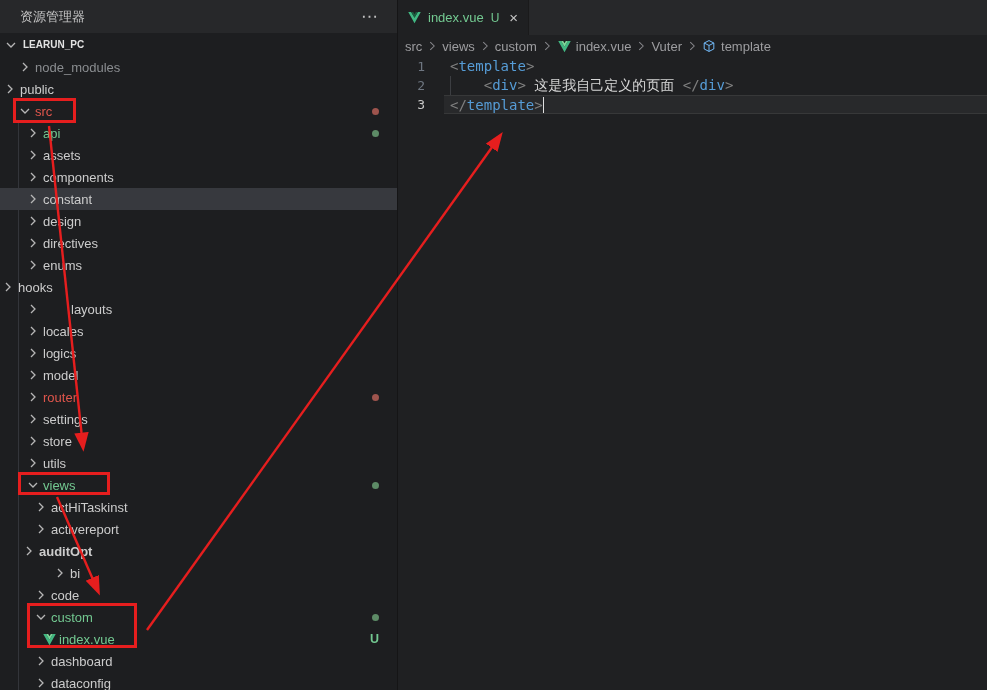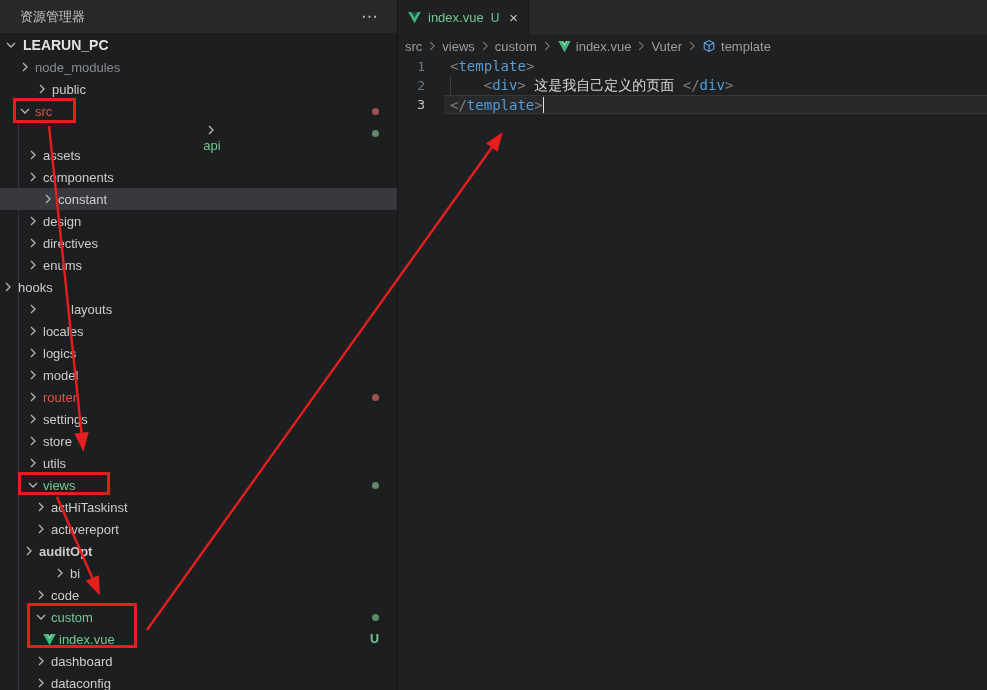--- a/index.html
+++ b/index.html
@@ -6,21 +6,21 @@
   #app{position:relative;width:987px;height:690px;overflow:hidden;
        font-family:"Liberation Sans",sans-serif;color:#cccccc;
        background:#c2410c;user-select:none;}
   
   #sidebar{position:absolute;left:0;top:0;width:398px;height:690px;
            background:#1d1e20;border-right:1px solid #151516;box-sizing:border-box;}
   .sb-header{height:33px;background:#27282a;display:flex;align-items:center;
              justify-content:space-between;padding:0 18px 0 20px;font-size:13px;color:#c5c5c5;}
   .more{color:#c0c0c0;font-size:17px;letter-spacing:1px;cursor:pointer;line-height:10px;}
   .root-row{height:23px;display:flex;align-items:center;font-weight:bold;
-            font-size:14px;color:#e2e2e2;padding-left:3px;cursor:pointer;}
+            font-size:10px;color:#e2e2e2;padding-left:3px;cursor:pointer;}
   .root-row .chev{margin-right:2px;}
   #tree{position:absolute;top:56px;left:0;right:0;}
   .sb-guide{position:absolute;left:18px;top:122px;bottom:0;width:1px;background:#33353a;}
   .row{position:relative;height:22px;display:flex;align-items:center;
        font-size:13px;cursor:pointer;white-space:nowrap;}
   .row.selected{background:#37393e;}
   .chev{width:16px;height:16px;flex:0 0 16px;display:inline-flex;
         align-items:center;justify-content:center;}
   .chev svg{display:block;}
   .lbl{margin-left:2px;}
@@ -86,40 +86,40 @@
     <div class="sb-guide"></div>
     <div id="tree">
         <div class="row" style="padding-left: 17px;">
           <span class="chev">
             <svg width="16" height="16" viewBox="0 0 16 16">
               <path d="M6 4l4 4-4 4" stroke="#b6b6b6" stroke-width="1.3" fill="none"></path>
             </svg>
           </span>
           <span class="lbl c-dim">node_modules</span>
         </div>
-        <div class="row" style="padding-left: 34px;">
+        <div class="row" style="padding-left: 2px;">
           <span class="chev">
             <svg width="16" height="16" viewBox="0 0 16 16">
               <path d="M6 4l4 4-4 4" stroke="#b6b6b6" stroke-width="1.3" fill="none"></path>
             </svg>
           </span>
           <span class="lbl c-normal">public</span>
         </div>
         <div class="row" style="padding-left: 17px;">
           <span class="chev">
             <svg width="16" height="16" viewBox="0 0 16 16">
               <path d="M4 6l4 4 4-4" stroke="#b6b6b6" stroke-width="1.3" fill="none"></path>
             </svg>
           </span>
           <span class="lbl c-red">src</span>
           <span class="badge">
             <span class="dot dot-red"></span>
           </span>
         </div>
-        <div class="row" style="padding-left: 25px; flex-direction: column;">
+        <div class="row" style="padding-left: 25px;">
           <span class="chev">
             <svg width="16" height="16" viewBox="0 0 16 16">
               <path d="M6 4l4 4-4 4" stroke="#b6b6b6" stroke-width="1.3" fill="none"></path>
             </svg>
           </span>
           <span class="lbl c-green">api</span>
           <span class="badge">
             <span class="dot dot-green"></span>
           </span>
         </div>
@@ -132,21 +132,21 @@
           <span class="lbl c-normal">assets</span>
         </div>
         <div class="row" style="padding-left: 25px;">
           <span class="chev">
             <svg width="16" height="16" viewBox="0 0 16 16">
               <path d="M6 4l4 4-4 4" stroke="#b6b6b6" stroke-width="1.3" fill="none"></path>
             </svg>
           </span>
           <span class="lbl c-normal">components</span>
         </div>
-        <div class="row selected" style="padding-left: 40px;">
+        <div class="row selected" style="padding-left: 25px;">
           <span class="chev">
             <svg width="16" height="16" viewBox="0 0 16 16">
               <path d="M6 4l4 4-4 4" stroke="#b6b6b6" stroke-width="1.3" fill="none"></path>
             </svg>
           </span>
           <span class="lbl c-normal">constant</span>
         </div>
         <div class="row" style="padding-left: 25px;">
           <span class="chev">
             <svg width="16" height="16" viewBox="0 0 16 16">

